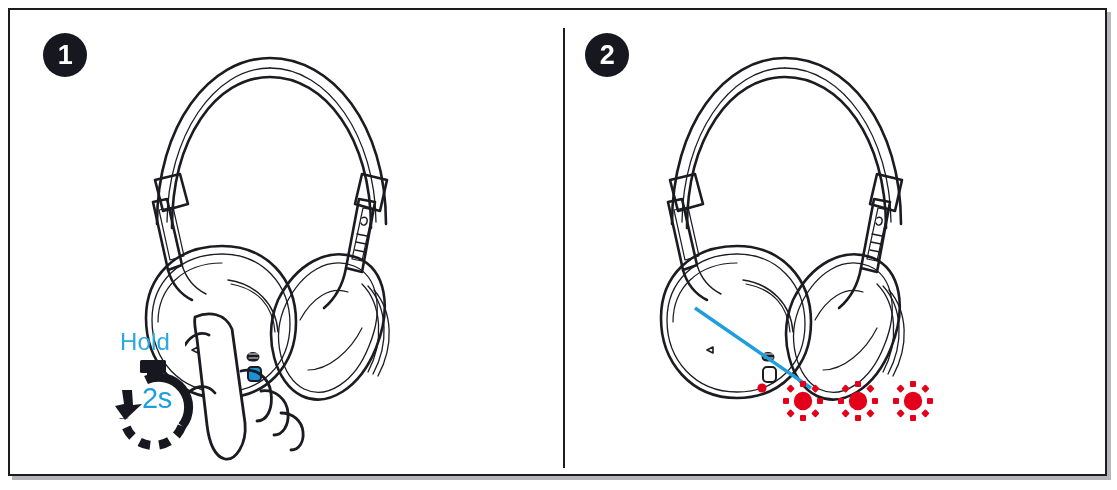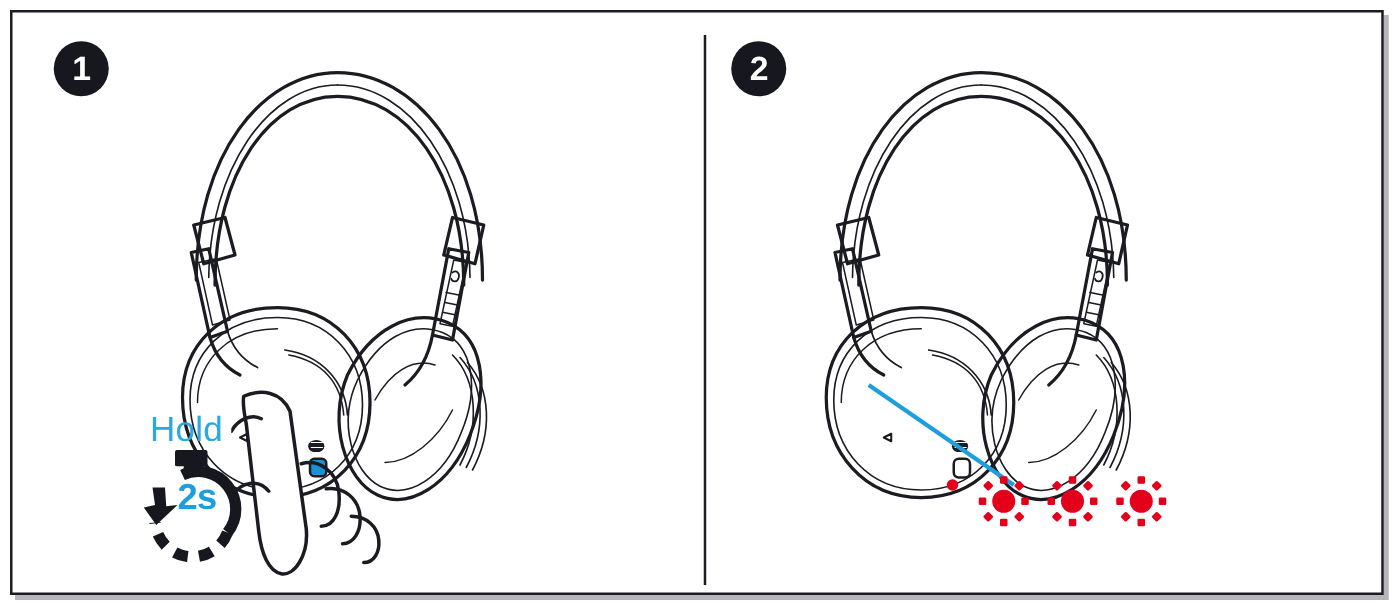--- a/index.html
+++ b/index.html
@@ -70,40 +70,40 @@
   }
   .illus-left  { left: 100px; top: 22px;  width: 320px; height: 380px; }
   .illus-right { left: 60px;  top: 22px;  width: 320px; height: 380px; }
   .hand-left   { left: 175px; top: 295px; width: 230px; height: 185px; }
 
   
   .hold-label {
     position: absolute;
     left: 110px;
     top: 318px;
-    font-size: 28px;
+    font-size: 24px;
     font-weight: 400;
     color: #2aa8e0;
     letter-spacing: 0.2px;
     white-space: nowrap;
   }
   
   .timer {
     position: absolute;
     left: 92px;
     top: 348px;
     width: 102px;
     height: 100px;
   }
   .timer-text {
     position: absolute;
     left: 132px;
     top: 372px;
     font-size: 29px;
-    font-weight: 700;
+    font-weight: 400;
     color: #1f9ede;
     letter-spacing: -0.5px;
     white-space: nowrap;
   }
   .bubble-box {
     position: absolute;
     right: 0;
     top: 0;
     box-sizing: border-box;
     border: 5px solid #17171f;

